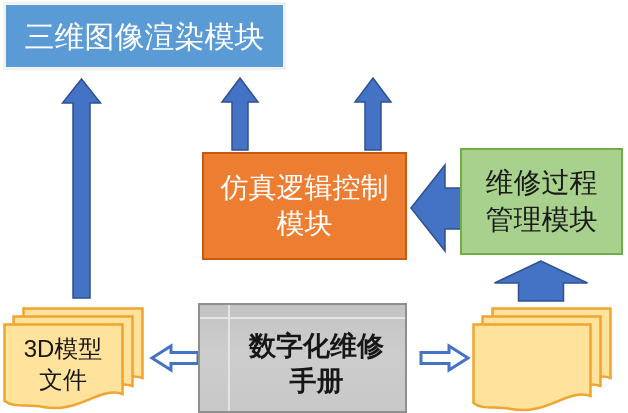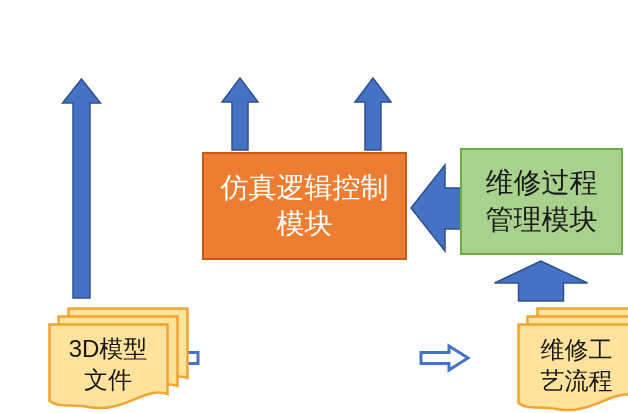--- a/index.html
+++ b/index.html
@@ -27,21 +27,21 @@
     background:linear-gradient(180deg,#c3c3c3 0%,#cdcdcd 45%,#c8c8c8 100%);
     border:2px solid #8f8f8f;
   }
   .gray-vline{position:absolute;left:28px;top:0;bottom:0;width:2px;background:#e4e4e4;}
   .gray-hline{position:absolute;left:0;right:0;top:12px;height:2px;background:#e4e4e4;}
   .gray-label{
     position:absolute;left:30px;top:14px;right:2px;bottom:2px;
     display:flex;align-items:center;justify-content:center;text-align:center;
     white-space:pre-line;line-height:1.3;font-weight:bold;color:#161616;font-size:27px;
   }
-  .doc-stack{position:absolute;margin-left:45px;}
+  .doc-stack{position:absolute;}
   .doc-stack svg{position:absolute;left:0;top:0;overflow:visible;}
   .doc-shape{fill:var(--doc-fill);stroke:var(--doc-border);stroke-width:2.5;}
   .doc-label{
     position:absolute;display:flex;align-items:center;justify-content:center;text-align:center;
     white-space:pre-line;line-height:1.3;color:#161616;font-size:24px;
   }
   .arrow-layer{position:absolute;left:0;top:0;}
   .arrow-solid{fill:var(--arrow-fill);stroke:var(--arrow-stroke);stroke-width:1.5;stroke-linejoin:miter;}
   .arrow-hollow{fill:#ffffff;stroke:var(--arrow-fill);stroke-width:3;stroke-linejoin:miter;}
 </style>
@@ -53,46 +53,53 @@
   <svg class="arrow-layer" width="628" height="413" viewBox="0 0 628 413">
     <polygon class="arrow-solid" points="81.5,79 62.5,103 73,103 73,298 90,298 90,103 100.5,103"></polygon>
     <polygon class="arrow-solid" points="240,78 222,102 232,102 232,150 248,150 248,102 258,102"></polygon>
     <polygon class="arrow-solid" points="373,78 355,102 365,102 365,150 381,150 381,102 391,102"></polygon>
     <polygon class="arrow-solid" points="541,261 494.5,283 518.5,283 518.5,301 563.5,301 563.5,283 587.5,283"></polygon>
     <polygon class="arrow-solid" points="411,208 445,165 445,188 461,188 461,229 445,229 445,251"></polygon>
     <polygon class="arrow-hollow" points="152,358 171,346 171,352.5 198,352.5 198,363.5 171,363.5 171,370"></polygon>
     <polygon class="arrow-hollow" points="468,358 449,346 449,352.5 421,352.5 421,363.5 449,363.5 449,370"></polygon>
   </svg>
 
+  <div class="node blue-box" style="left:3px;top:2px;width:283px;height:68px;">
+    <span>三维图像渲染模块</span>
+  </div>
 
 
   <div class="node green-box" style="left:460px;top:148px;width:163px;height:107px;">
     <span>维修过程
 管理模块</span>
   </div>
 
   <div class="node orange-box" style="left:202px;top:152px;width:205px;height:108px;">
     <span>仿真逻辑控制
 模块</span>
   </div>
 
+  <div class="node gray-box" style="left:198px;top:303px;width:209px;height:110px;">
+    <div class="gray-hline"></div>
+    <div class="gray-vline"></div>
+    <div class="gray-label">数字化维修
+手册</div>
+  </div>
 
   <div class="doc-stack" style="left:3px;top:307px;width:145px;height:102px;">
     <svg width="145" height="102" viewBox="0 0 145 102">
       <path class="doc-shape" d="M20.5,1.5 H139.5 V71 C116,63 96,91 60,84 C44,81 31,85 20.5,78 Z"></path>
       <path class="doc-shape" d="M10.5,9.5 H129.5 V79 C106,71 86,99 50,92 C34,89 21,93 10.5,86 Z"></path>
       <path class="doc-shape" d="M1.5,17.5 H119.5 V87 C96,79 76,107 40,100 C24,97 11,101 1.5,94 Z"></path>
     </svg>
     <div class="doc-label" style="left:0;top:16px;width:120px;height:82px;">3D模型
 文件</div>
   </div>
 
   <div class="doc-stack" style="left:472px;top:307px;width:142px;height:102px;">
     <svg width="142" height="102" viewBox="0 0 142 102">
       <path class="doc-shape" d="M20.5,1.5 H138.5 V71 C115,63 95,91 59,84 C43,81 30,85 20.5,78 Z"></path>
       <path class="doc-shape" d="M10.5,9.5 H128.5 V79 C105,71 85,99 49,92 C33,89 20,93 10.5,86 Z"></path>
       <path class="doc-shape" d="M1.5,17.5 H118.5 V89 C95,81 75,109 39,102 C23,99 10,103 1.5,96 Z"></path>
     </svg>
-    <div class="doc-label" style="left:0;top:16px;width:119px;height:84px;">维修工
-艺流程</div>
   </div>
 
 </div>
 
 </body></html>

